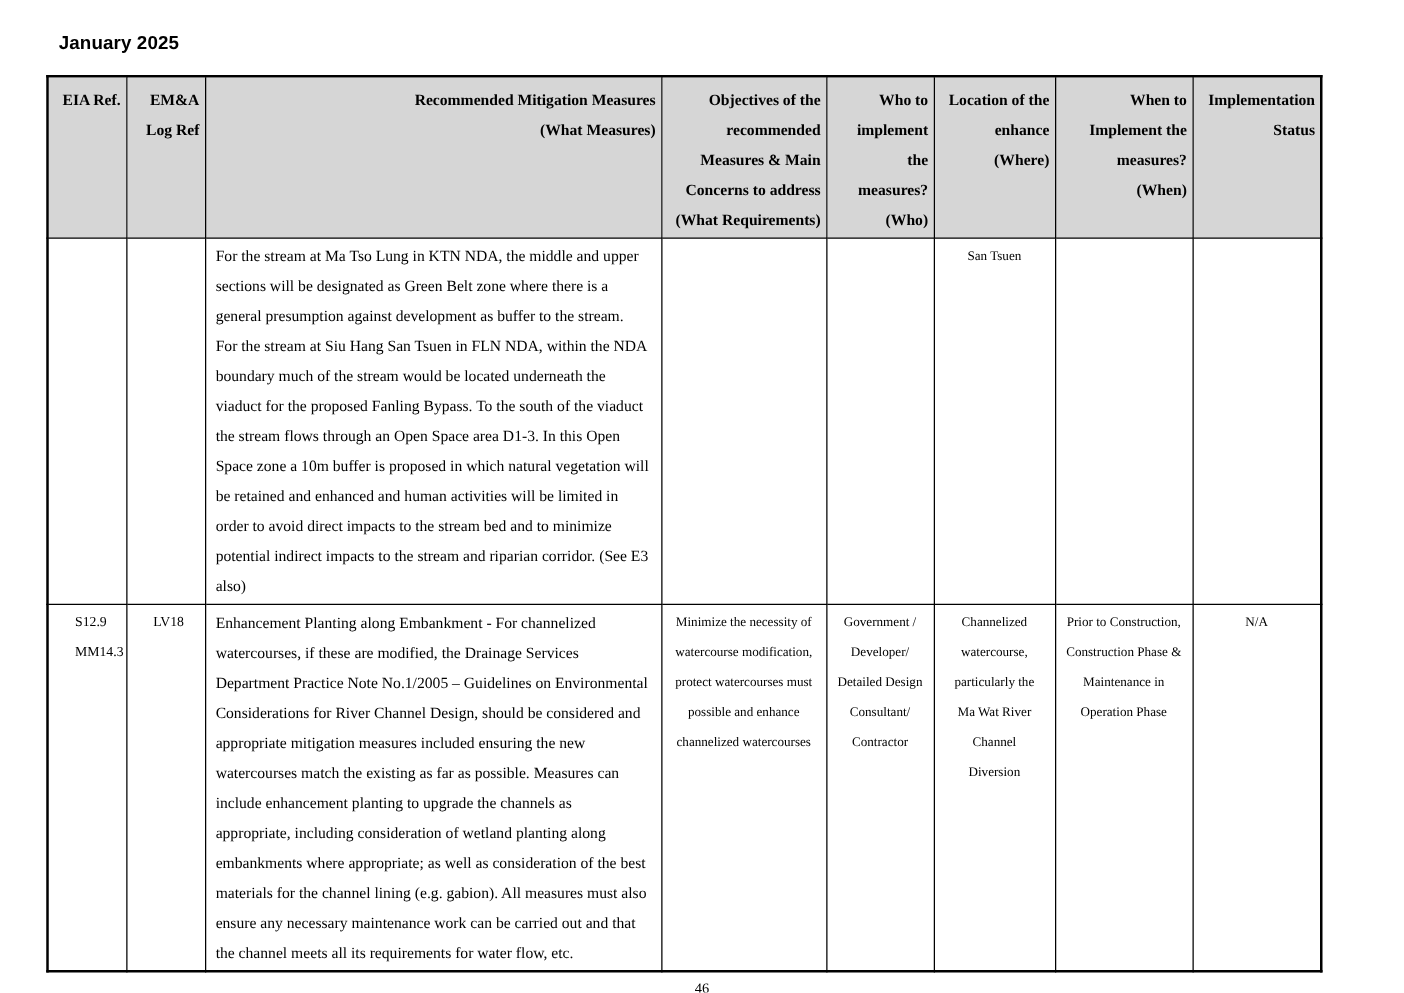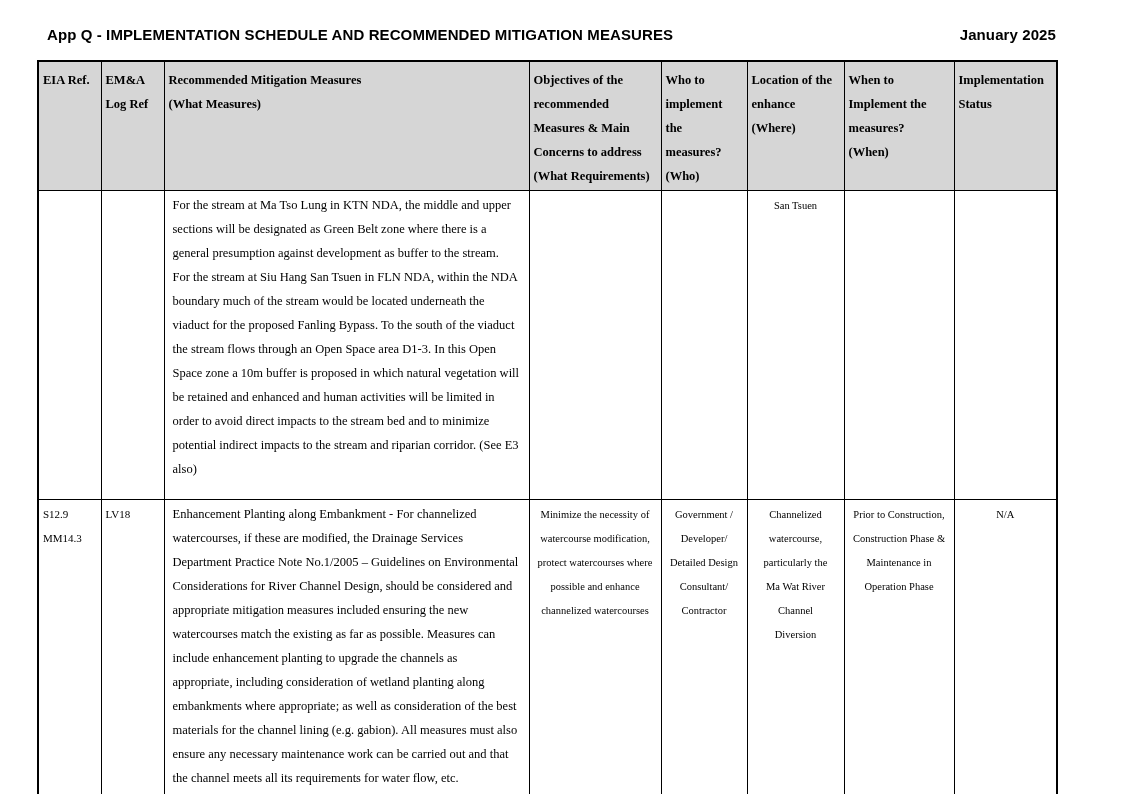--- a/index.html
+++ b/index.html
@@ -35,53 +35,52 @@
     border: 1px solid #000000;
     vertical-align: top;
     line-height: 24px;
     white-space: pre-line;
     overflow: hidden;
   }
   table.schedule th {
     background: #d6d6d6;
     font-weight: bold;
     font-size: 12.5px;
-    text-align: left;
+    text-align: right;
     padding: 6px 4px 2px 4px;
   }
   tr.header-row   { height: 119px; }
   tr.data-row-0   { height: 265px; }
   tr.data-row-1   { height: 266px; }
   td.cell-ref {
     text-align: left;
     font-size: 11px;
-    padding: 2px 4px 2px 4px;
+    padding: 2px 4px 2px 21px;
   }
   td.cell-measures {
     text-align: left;
     font-size: 12.5px;
-    padding: 2px 9px 18px 8px;
+    padding: 2px 9px 2px 8px;
   }
   td.cell-small {
     text-align: center;
     font-size: 10.5px;
     padding: 3px 4px 2px 4px;
   }
   .page-number {
     width: 1123px;
     text-align: center;
     font-size: 11.5px;
     margin-top: 7px;
   }
 </style>
 </head>
 <body>
 
 <div class="doc-header">
-  <span>App Q - IMPLEMENTATION SCHEDULE AND RECOMMENDED MITIGATION MEASURES</span>
   <span>January 2025</span>
 </div>
 
 <table class="schedule">
   <colgroup>
     <col style="width:63px">
       <col style="width:63px">
       <col style="width:365px">
     <col style="width:132px">
       <col style="width:86px">
@@ -127,21 +126,21 @@
     <td class="cell-small"></td>
     <td class="cell-small"></td>
   </tr>
   <tr class="data-row-1">
     <td class="cell-ref">S12.9
 MM14.3</td>
     <td class="cell-ref">LV18</td>
     <td class="cell-measures">Enhancement Planting along Embankment - For channelized watercourses, if these are modified, the Drainage Services Department Practice Note No.1/2005 – Guidelines on Environmental Considerations for River Channel Design, should be considered and appropriate mitigation measures included ensuring the new watercourses match the existing as far as possible. Measures can include enhancement planting to upgrade the channels as appropriate, including consideration of wetland planting along embankments where appropriate; as well as consideration of the best materials for the channel lining (e.g. gabion). All measures must also ensure any necessary maintenance work can be carried out and that the channel meets all its requirements for water flow, etc.</td>
     <td class="cell-small">Minimize the necessity of
 watercourse modification,
-protect watercourses where
+protect watercourses must
 possible and enhance
 channelized watercourses</td>
     <td class="cell-small">Government /
 Developer/
 Detailed Design
 Consultant/
 Contractor</td>
     <td class="cell-small">Channelized
 watercourse,
 particularly the

